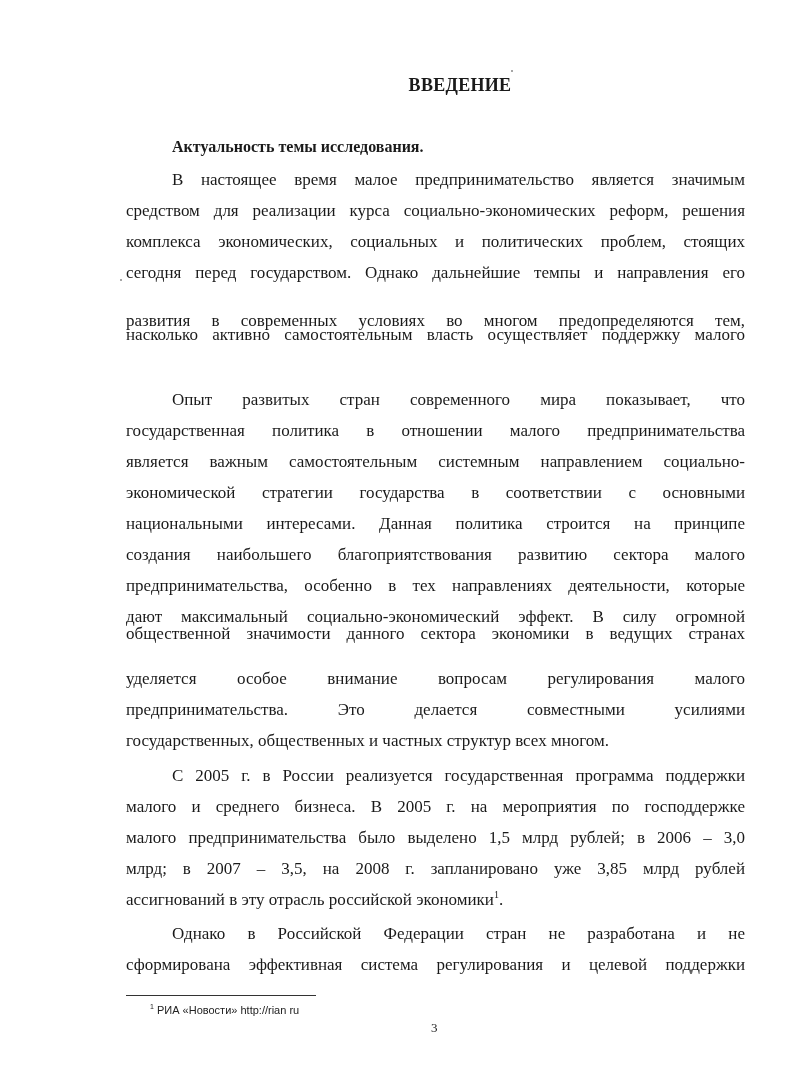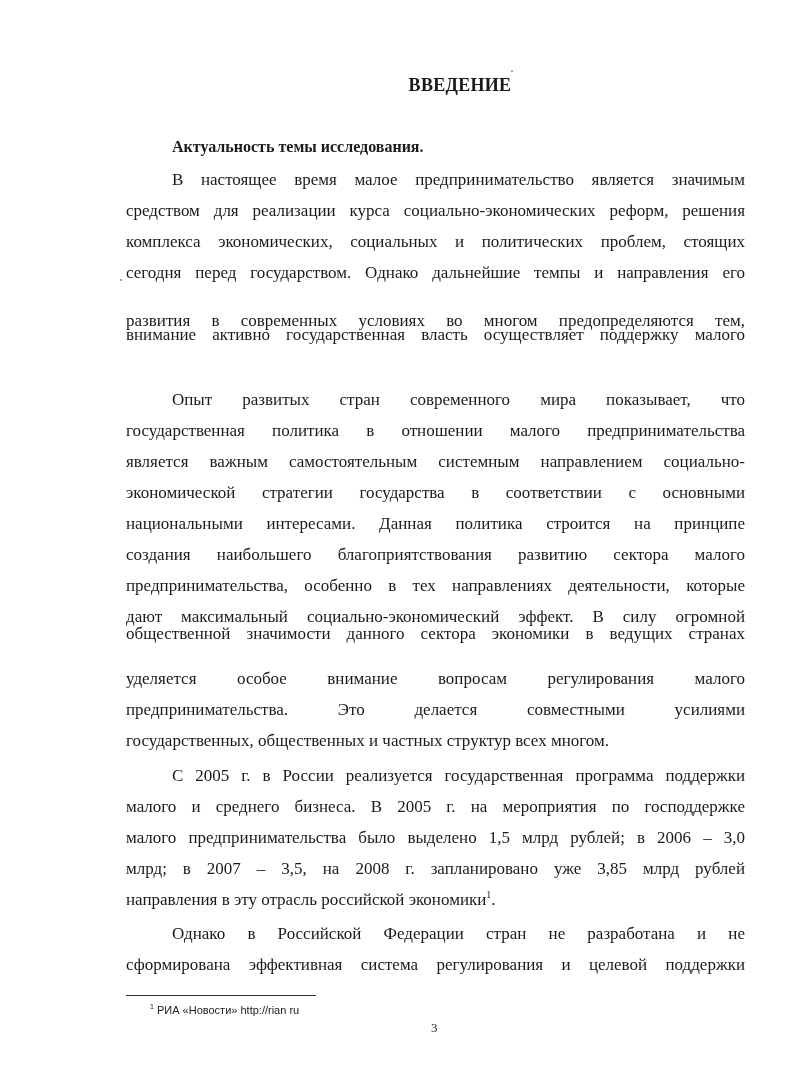--- a/index.html
+++ b/index.html
@@ -44,40 +44,40 @@
   <span class="speck" style="top:279px;left:120px;"></span>
 
   <div class="title">ВВЕДЕНИЕ</div>
   <div class="subtitle">Актуальность темы исследования.</div>
 
   <div class="line indent" style="top:170px">В настоящее время малое предпринимательство является значимым</div>
   <div class="line" style="top:201px">средством для реализации курса социально-экономических реформ, решения</div>
   <div class="line" style="top:232px">комплекса экономических, социальных и политических проблем, стоящих</div>
   <div class="line" style="top:263px">сегодня перед государством. Однако дальнейшие темпы и направления его</div>
   <div class="line" style="top:311px">развития в современных условиях во многом предопределяются тем,</div>
-  <div class="line" style="top:325px">внимание активно государственная власть осуществляет поддержку малого</div>
+  <div class="line" style="top:325px">насколько активно самостоятельным власть осуществляет поддержку малого</div>
 
   <div class="line indent" style="top:390px">Опыт развитых стран современного мира показывает, что</div>
   <div class="line" style="top:421px">государственная политика в отношении малого предпринимательства</div>
   <div class="line" style="top:452px">является важным самостоятельным системным направлением социально-</div>
   <div class="line" style="top:483px">экономической стратегии государства в соответствии с основными</div>
   <div class="line" style="top:514px">национальными интересами. Данная политика строится на принципе</div>
   <div class="line" style="top:545px">создания наибольшего благоприятствования развитию сектора малого</div>
   <div class="line" style="top:576px">предпринимательства, особенно в тех направлениях деятельности, которые</div>
   <div class="line" style="top:607px">дают максимальный социально-экономический эффект. В силу огромной</div>
   <div class="line" style="top:624px">общественной значимости данного сектора экономики в ведущих странах</div>
   <div class="line" style="top:669px">уделяется особое внимание вопросам регулирования малого</div>
   <div class="line" style="top:700px">предпринимательства. Это делается совместными усилиями</div>
   <div class="line last" style="top:731px">государственных, общественных и частных структур всех многом.</div>
 
   <div class="line indent" style="top:766px">С 2005 г. в России реализуется государственная программа поддержки</div>
   <div class="line" style="top:797px">малого и среднего бизнеса. В 2005 г. на мероприятия по господдержке</div>
   <div class="line" style="top:828px">малого предпринимательства было выделено 1,5 млрд рублей; в 2006 – 3,0</div>
   <div class="line" style="top:859px">млрд; в 2007 – 3,5, на 2008 г. запланировано уже 3,85 млрд рублей</div>
-  <div class="line last" style="top:890px"><span>направления в эту отрасль российской экономики</span><sup class="fn">1</sup><span>.</span></div>
+  <div class="line last" style="top:890px"><span>ассигнований в эту отрасль российской экономики</span><sup class="fn">1</sup><span>.</span></div>
 
   <div class="line indent" style="top:924px">Однако в Российской Федерации стран не разработана и не</div>
   <div class="line" style="top:955px">сформирована эффективная система регулирования и целевой поддержки</div>
 
   <div class="footnote-rule"></div>
   <div class="footnote"><sup>1</sup> <span>РИА «Новости» http://rian ru</span></div>
 
   <div class="page-number">3</div>
 </div>
 

